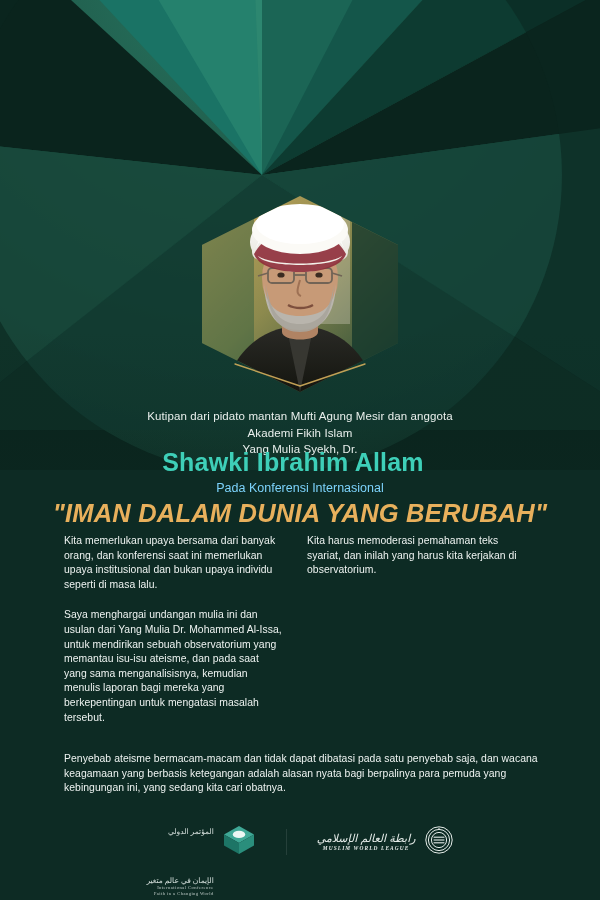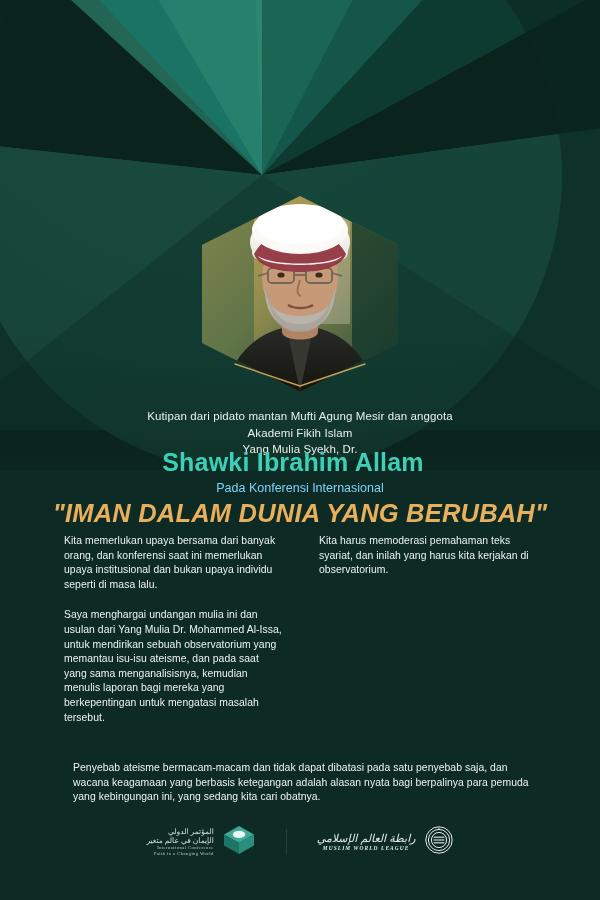--- a/index.html
+++ b/index.html
@@ -51,40 +51,40 @@
   }
   .headline{
     position:absolute;left:0;right:0;top:497px;
     text-align:center;color:#e8b05c;
     font-size:25.5px;line-height:32px;font-weight:bold;font-style:italic;
     letter-spacing:.2px;
   }
 
   .cols{
     position:absolute;left:64px;top:534px;width:480px;
-    display:flex;gap:36px;align-items:flex-start;
+    display:flex;gap:24px;align-items:flex-start;
   }
   .col{width:219px;}
   .col p,.wide p{
     margin:0 0 16px 0;color:#eef3f1;
     font-size:10.4px;line-height:14.6px;letter-spacing:.05px;
   }
   .wide{
     position:absolute;left:64px;top:752px;width:480px;
   }
-  .wide p{margin:9px;}
+  .wide p{margin:0;}
 
   
   .footer{
     position:absolute;left:0;right:0;top:820px;height:44px;
     display:flex;align-items:center;justify-content:center;gap:30px;
   }
   .logo{display:flex;align-items:center;gap:8px;}
   .logo-txt{text-align:right;color:#dfe8e5;}
-  .logo-ar{font-size:7.5px;line-height:9px;letter-spacing:.4px;opacity:.95;}
+  .logo-ar{font-size:7.5px;line-height:9px;letter-spacing:.4px;opacity:.95;margin-top:40px;}
   .logo-en{font-size:4.6px;line-height:6.2px;letter-spacing:.45px;opacity:.8;
            font-family:"Liberation Serif", serif;}
   .mwl-txt{text-align:center;color:#e4ebe8;font-style:italic;}
   .mwl-ar{font-size:11px;line-height:12px;letter-spacing:.2px;}
   .mwl-en{font-size:5.4px;line-height:8px;letter-spacing:1.1px;font-weight:bold;
           font-family:"Liberation Serif", serif;}
   .sep{width:1px;height:26px;background:rgba(255,255,255,.10);}
 </style>
 </head>
 <body>

